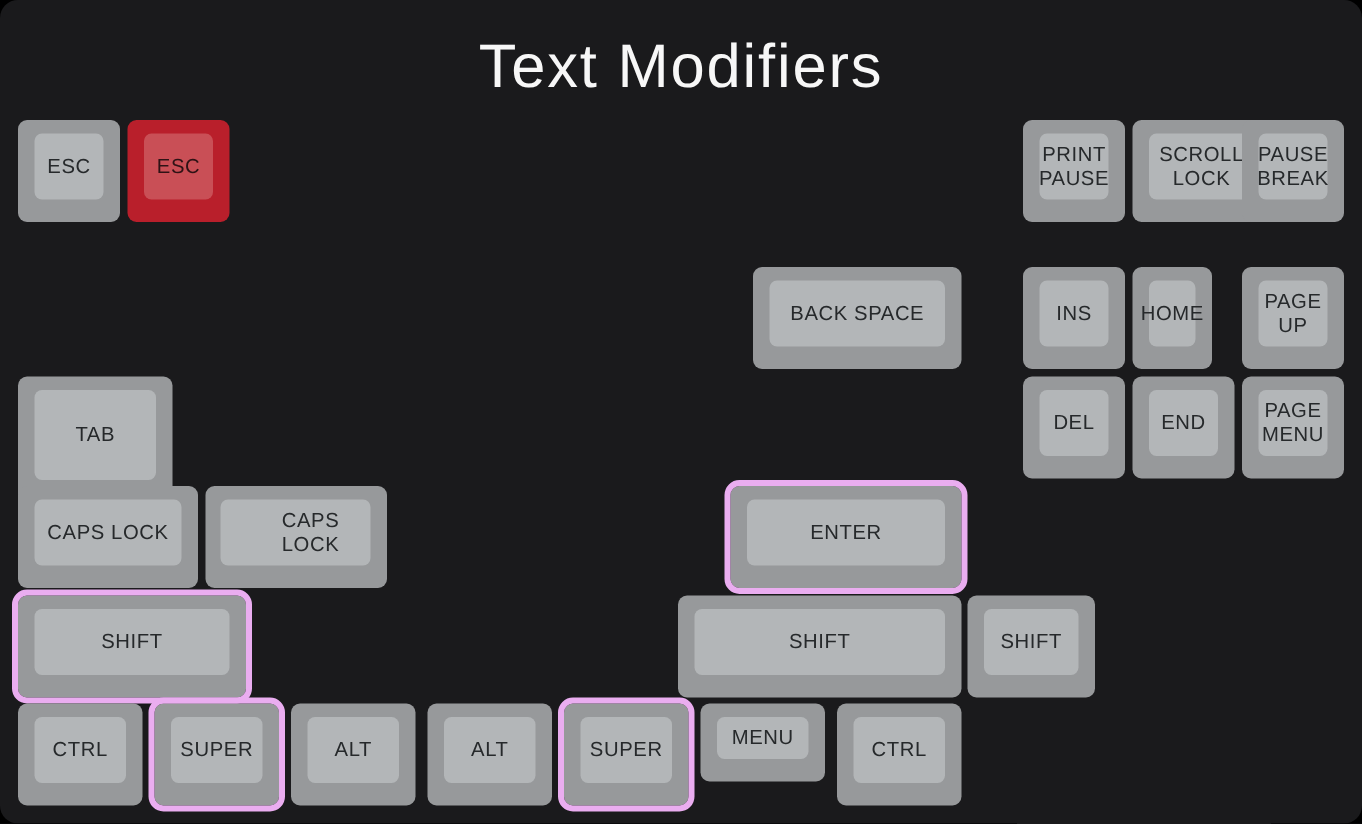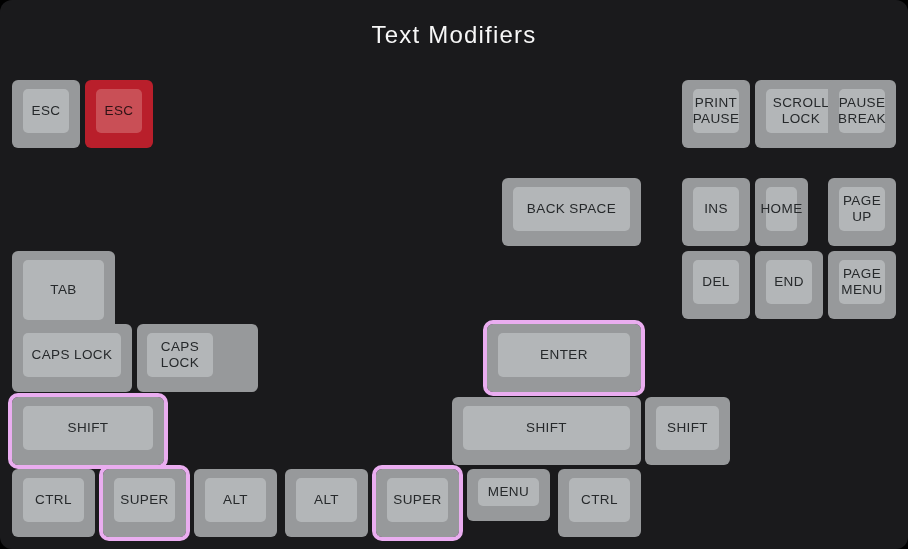--- a/index.html
+++ b/index.html
@@ -15,21 +15,21 @@
     background: var(--canvas-bg, #1a1a1c);
     border-radius: 12px;
     overflow: hidden;
   }
   .title {
     position: absolute;
     top: 21px; left: 0; right: 0;
     margin: 0;
     text-align: center;
     color: var(--title-color, #f7f7f7);
-    font-size: 24px;
+    font-size: 41px;
     font-weight: 300;
     letter-spacing: 1.2px;
   }
   .key {
     position: absolute;
     border-radius: 6px;
     box-sizing: border-box;
   }
   .key .cap {
     position: absolute;
@@ -46,21 +46,21 @@
   }
   .key .cap span {
     display: block;
     white-space: nowrap;
   }
   .key.gray { background: var(--key-gray-base, #97999b); }
   .key.gray .cap { background: var(--key-gray-top, #b3b6b8); color: var(--key-label, #26292b); }
   .key.red { background: var(--key-red-base, #b91f2b); }
   .key.red .cap { background: var(--key-red-top, #c94f56); color: var(--key-label-red, #2e1215); }
   .key.highlighted { outline: 4px solid var(--highlight-ring, #eaadf0); }
-  .key.stepped .cap { right: auto; width: 66px; left: 10px; }
+  .key.stepped .cap { right: auto; width: 80px; left: 10px; padding-left: 20px; }
 </style>
 </head>
 <body>
 
 <div class="canvas">
   <h1 class="title">Text Modifiers</h1>
   <div id="keys">
       <div class="key gray" style="left: 12px; top: 80px; width: 68px; height: 68px;">
         <div class="cap">
           <span>ESC</span>

